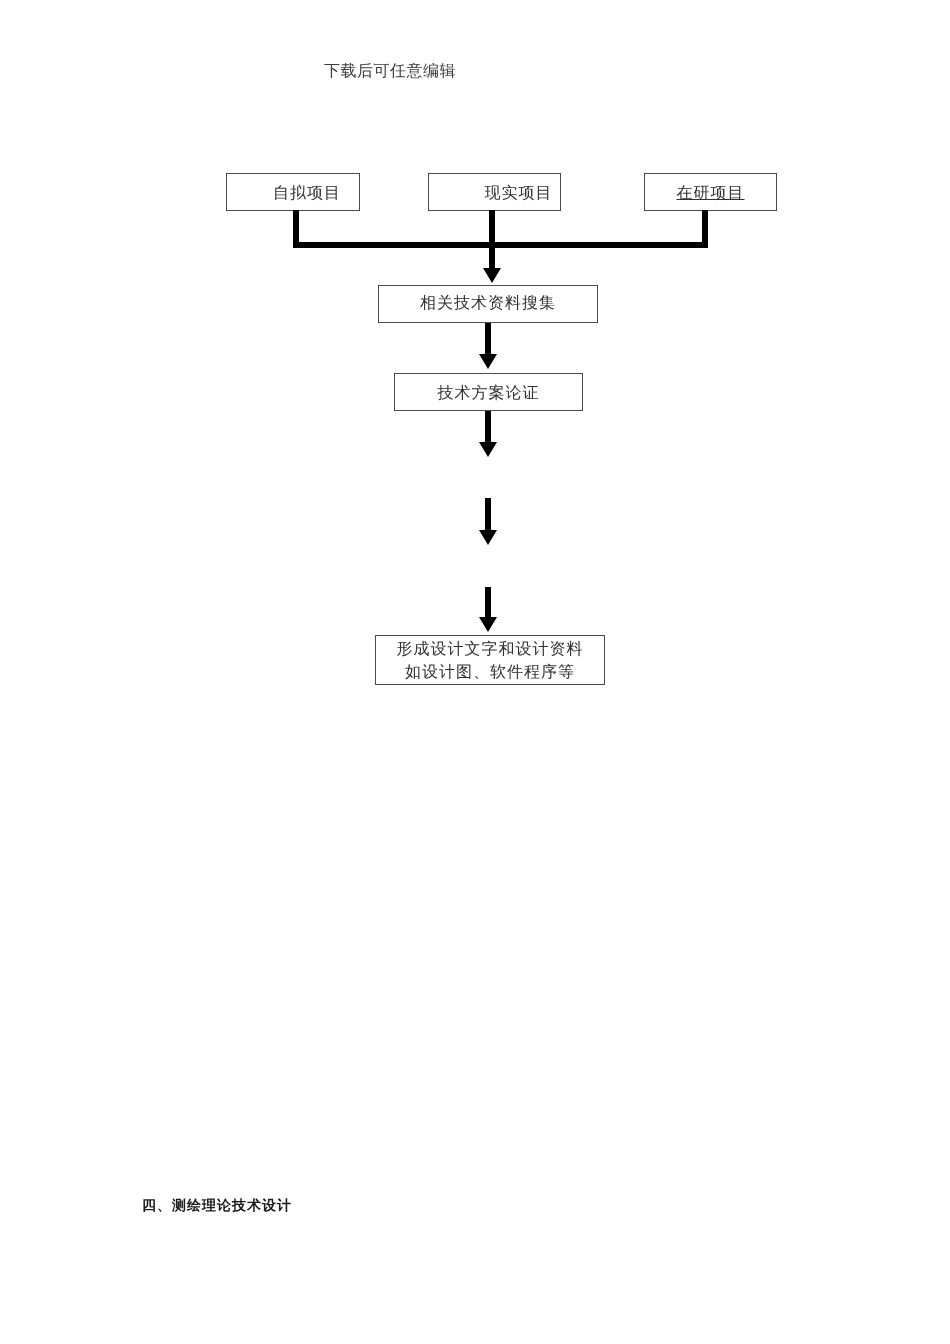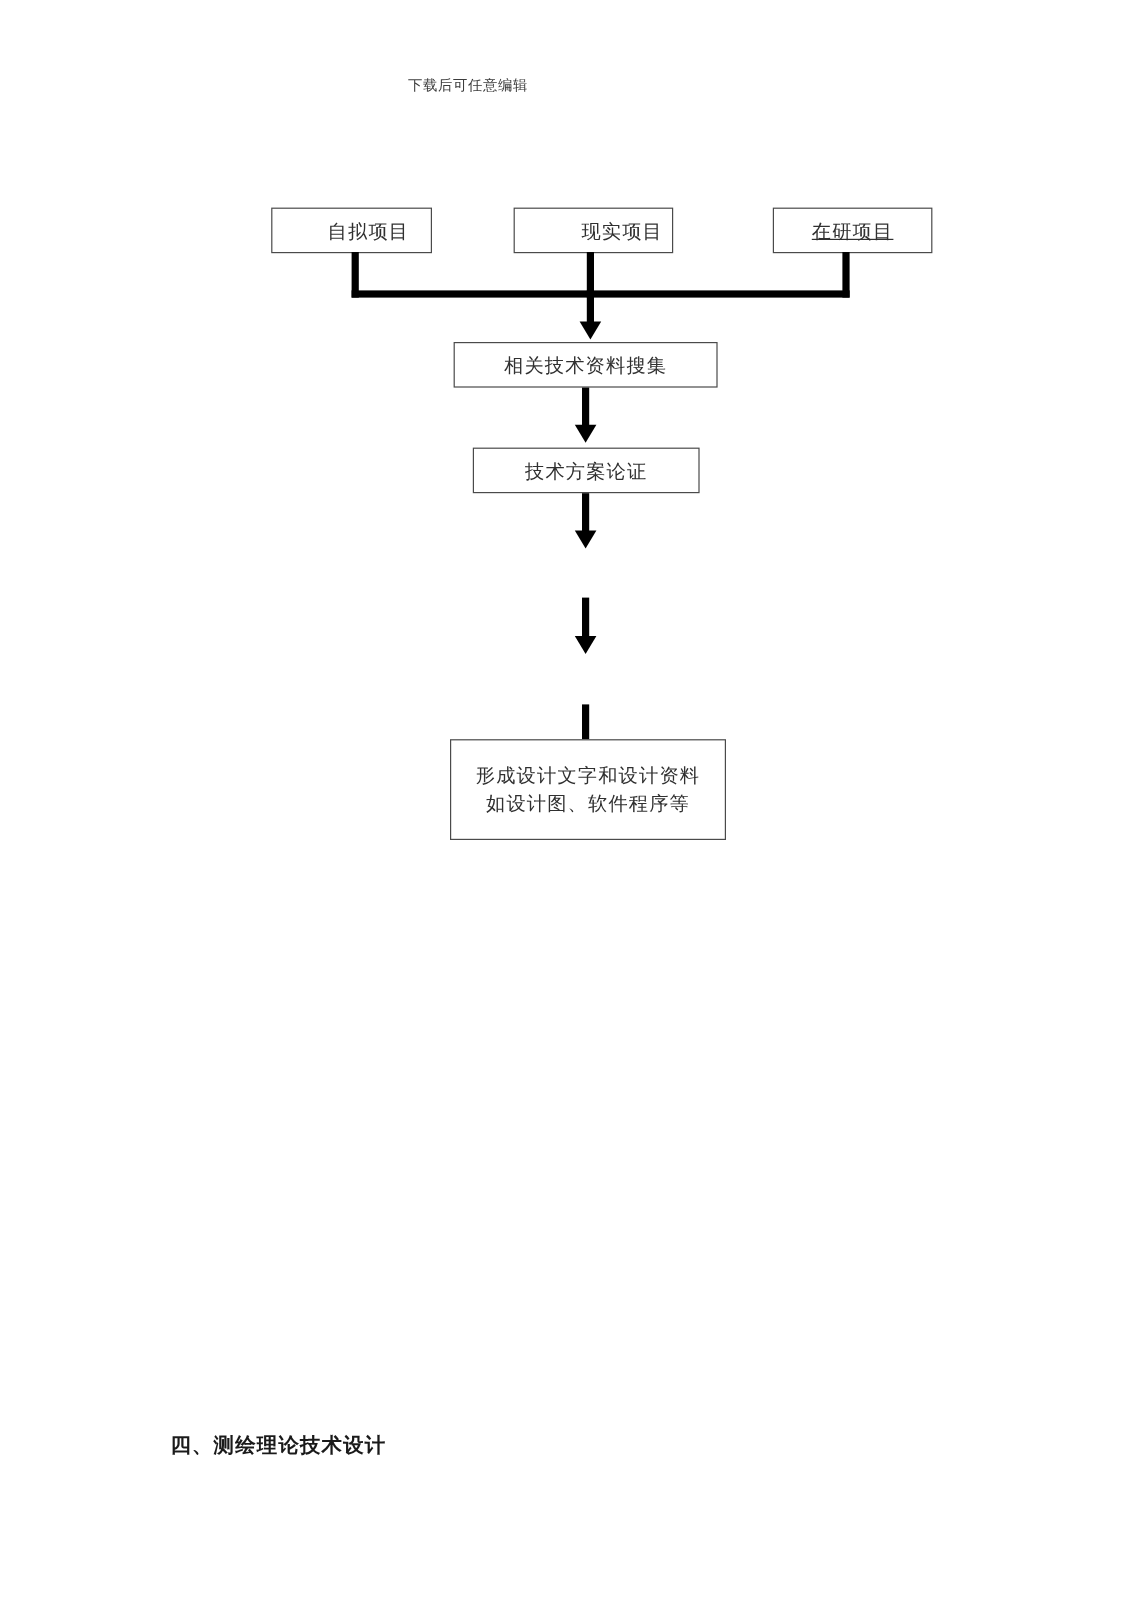--- a/index.html
+++ b/index.html
@@ -25,21 +25,21 @@
     height: 1344px;
   }
 
   
   .header-note {
     position: absolute;
     left: 0;
     top: 62px;
     width: 780px;
     text-align: center;
-    font-size: 12px;
+    font-size: 16px;
     line-height: 18px;
     color: #3b3b3b;
     letter-spacing: 0.5px;
     font-family: "DejaVu Serif", "Liberation Serif", serif;
   }
 
   
   .flow {
     position: absolute;
     left: 0;
@@ -64,25 +64,25 @@
     letter-spacing: 1px;
     white-space: pre-line;
   }
 
   
   #node-self       { left: 226px; top: 173px; width: 134px; height: 38px; padding-left: 28px; }
   #node-real       { left: 428px; top: 173px; width: 133px; height: 38px; padding-left: 48px; }
   #node-ongoing    { left: 644px; top: 173px; width: 133px; height: 38px; text-decoration: underline; }
 
   
-  #node-collect    { left: 378px; top: 285px; width: 220px; height: 38px; }
+  #node-collect    { left: 378px; top: 285px; width: 220px; height: 38px; font-family: Liberation Mono, monospace; }
   #node-demonstrate{ left: 394px; top: 373px; width: 189px; height: 38px; }
   #node-design     { left: 393px; top: 460px; width: 188px; height: 38px; }
   #node-execute    { left: 393px; top: 549px; width: 190px; height: 38px; }
-  #node-output     { left: 375px; top: 616px; width: 230px; height: 84px; line-height: 23px; }
+  #node-output     { left: 375px; top: 635px; width: 230px; height: 50px; line-height: 23px; }
 
   
   .vline {
     position: absolute;
     background: #000000;
   }
   .hline {
     position: absolute;
     background: #000000;
   }
@@ -118,21 +118,21 @@
   #head-3 { left: 479px; top: 530px; }
 
   #stem-4 { left: 485px; top: 587px; width: 6px; height: 32px; }
   #head-4 { left: 479px; top: 617px; }
 
   
   .section-heading {
     position: absolute;
     left: 142px;
     top: 1192px;
-    font-size: 17px;
+    font-size: 14px;
     line-height: 26px;
     font-weight: bold;
     color: #1a1a1a;
     letter-spacing: 1px;
     font-family: "DejaVu Sans", "Liberation Sans", sans-serif;
   }
 </style>
 </head>
 <body>
 

